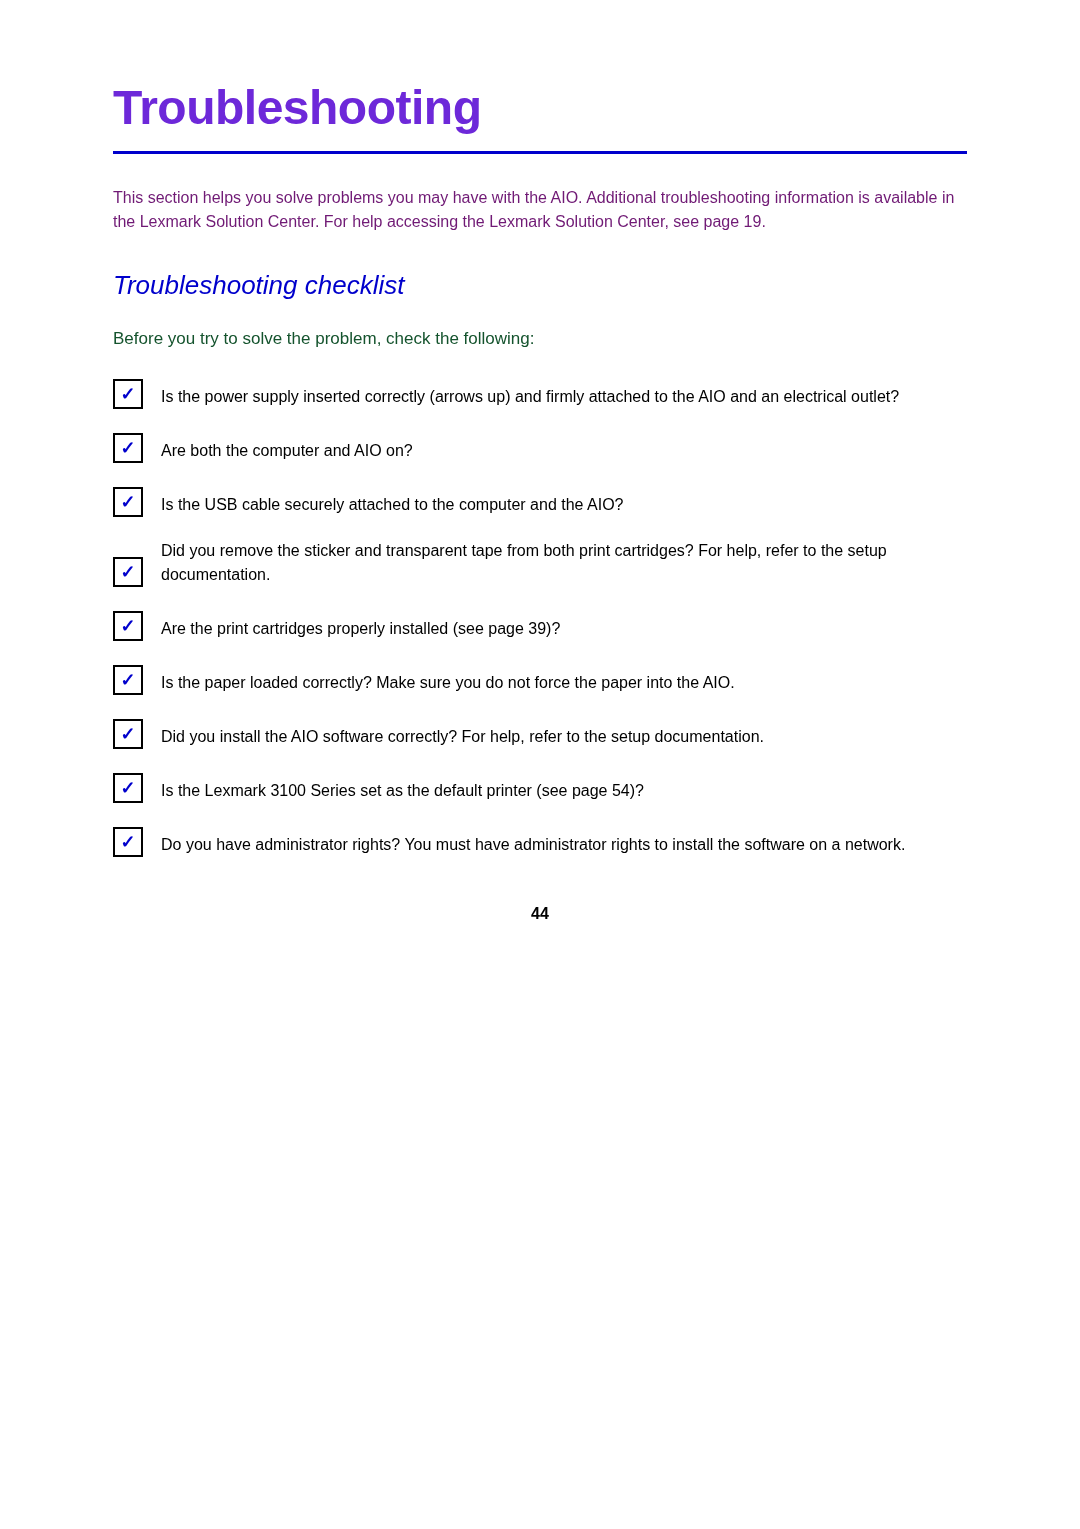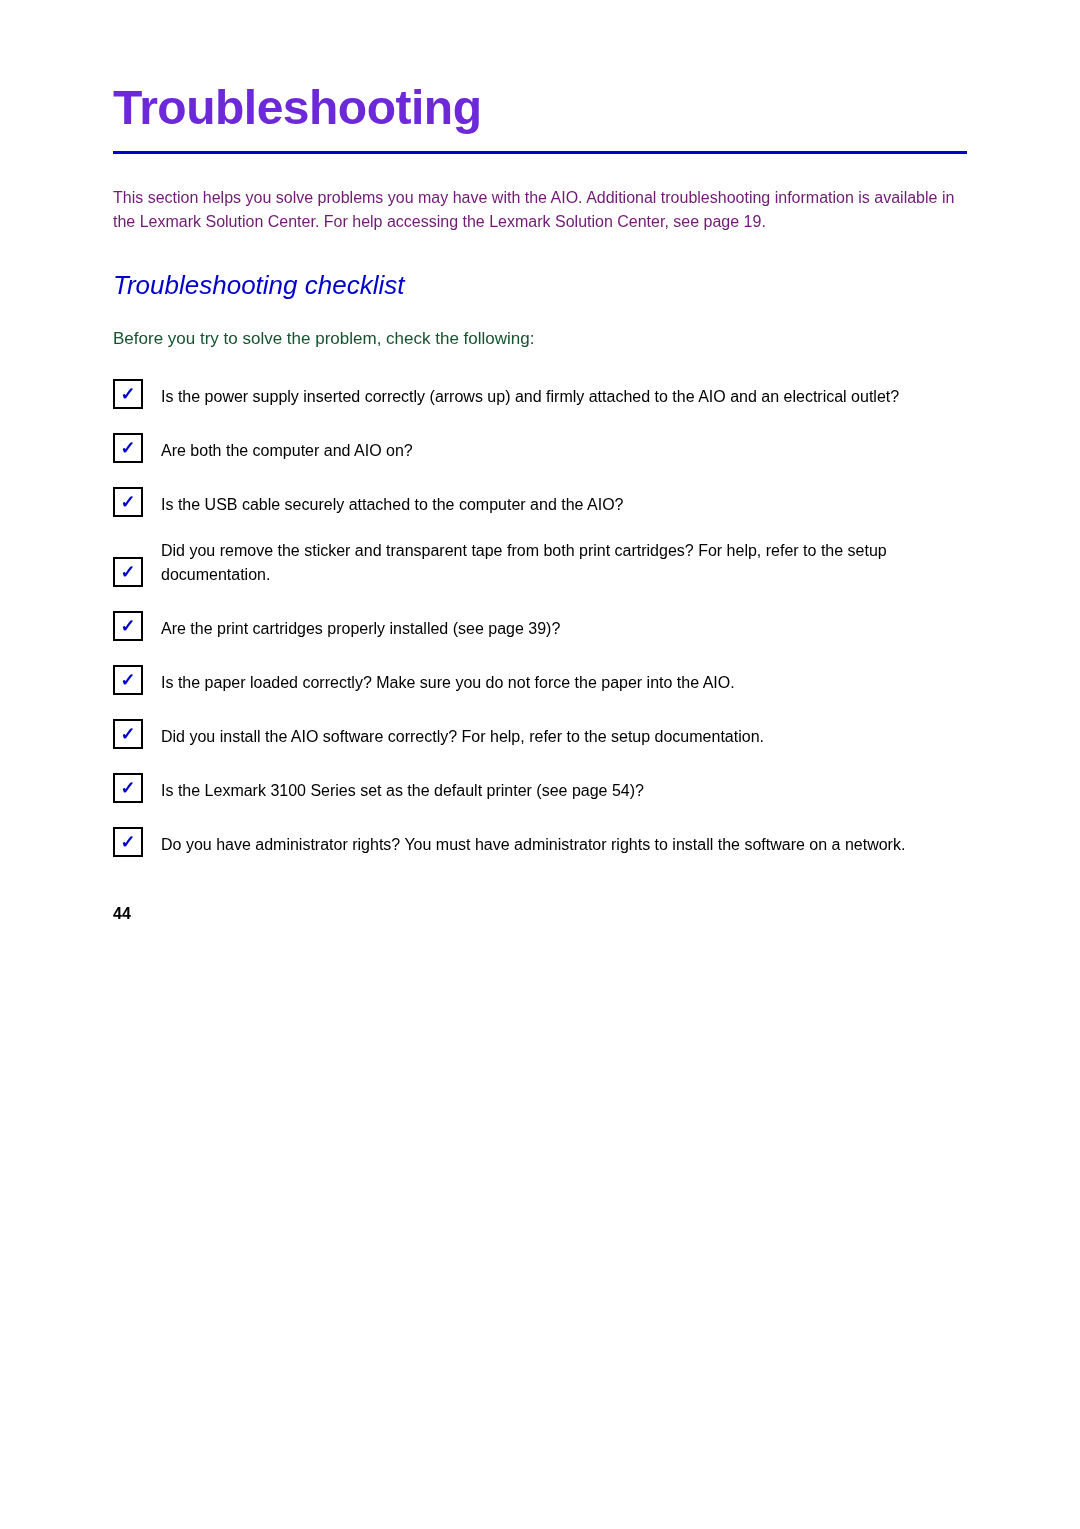--- a/index.html
+++ b/index.html
@@ -85,20 +85,21 @@
     }
 
     .checklist-text {
       font-size: 16px;
       line-height: 1.5;
       color: #000000;
       flex: 1;
     }
 
     .page-number {
+      text-align: center;
       font-size: 16px;
       font-weight: bold;
       margin-top: 48px;
       color: #000000;
     }
   </style>
 </head>
 <body>
 
 <h1 class="page-title">Troubleshooting</h1>

